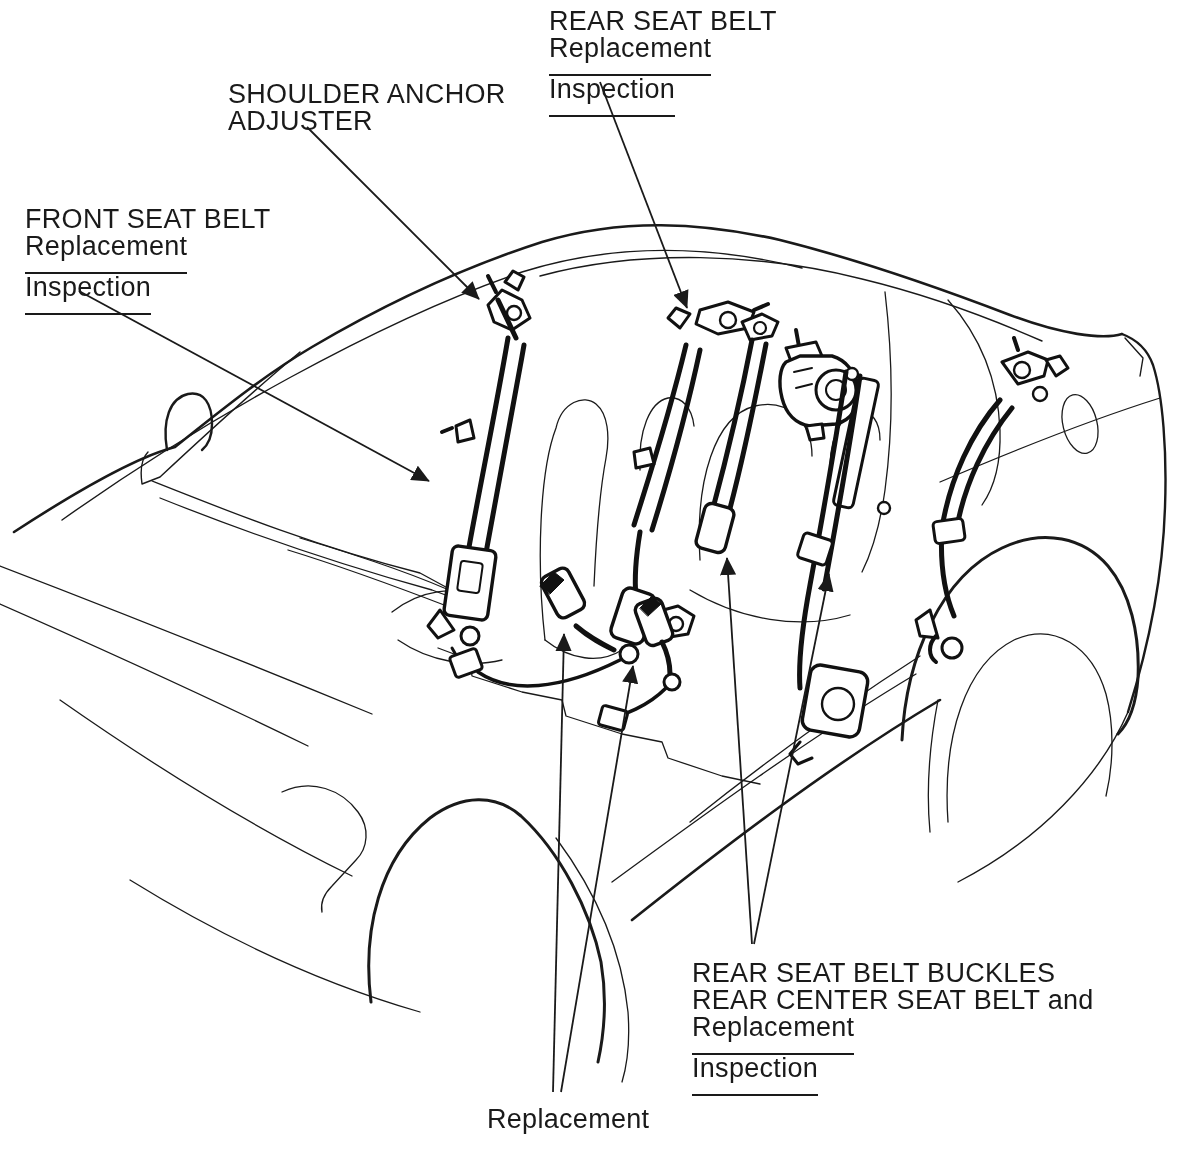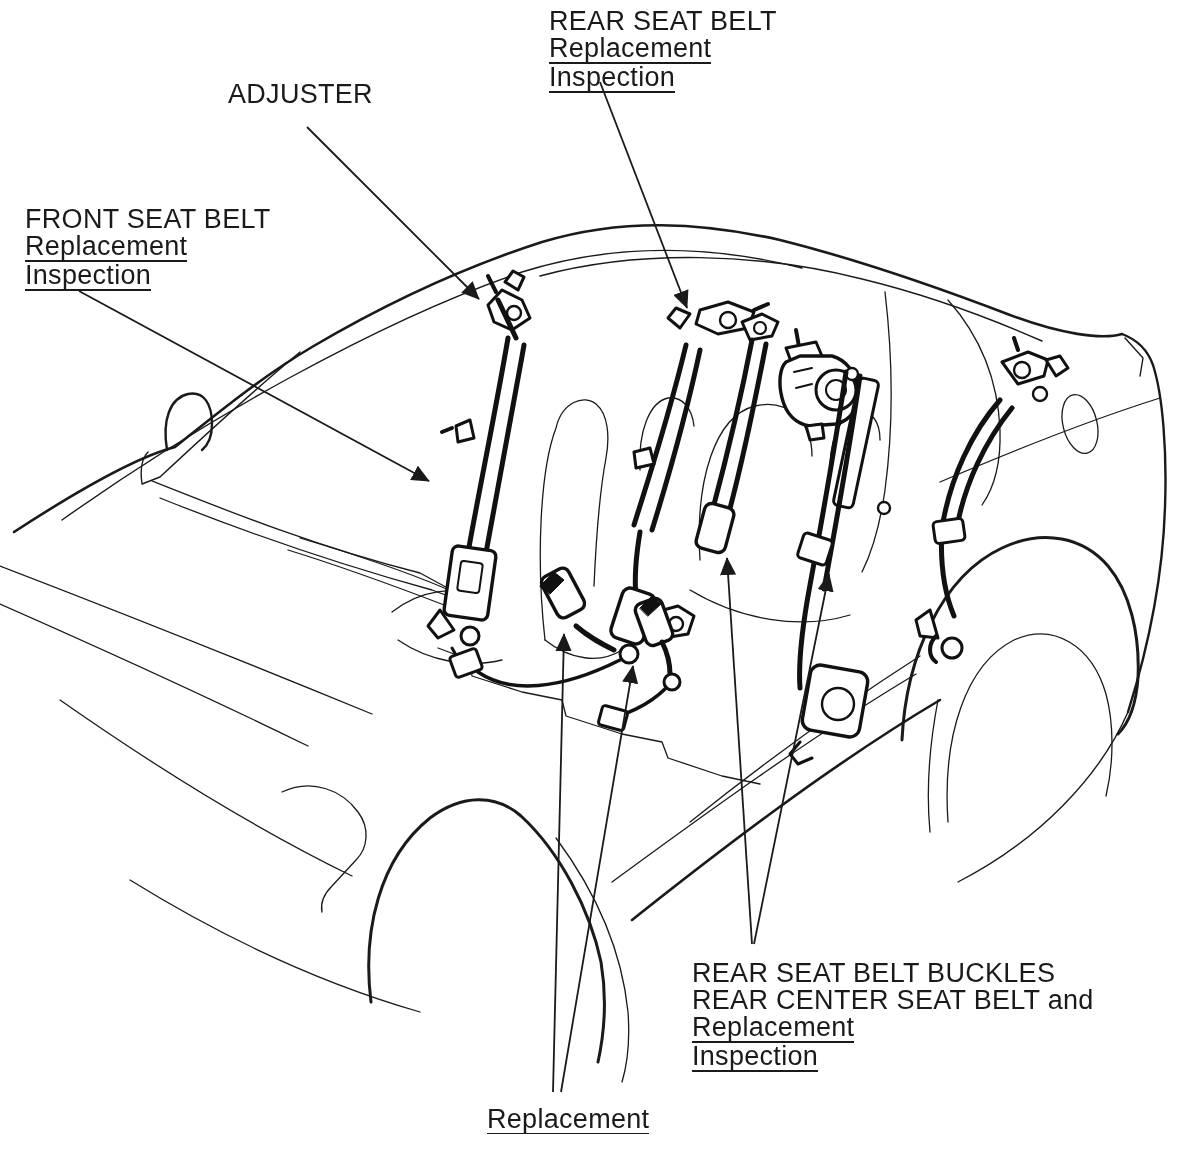--- a/index.html
+++ b/index.html
@@ -7,21 +7,21 @@
     position:relative;width:1182px;height:1134px;background:#fff;overflow:hidden;
     font-family:"Liberation Sans", sans-serif;color:#1a1a1a;
   }
   .stage svg{position:absolute;left:0;top:0;}
   .label{
     position:absolute;font-size:27px;line-height:27px;letter-spacing:.3px;
     white-space:nowrap;color:#1a1a1a;
   }
   .label .t{}
   .label .link{
-    display:inline-block;border-bottom:2px solid #1a1a1a;padding-bottom:0px;
+    display:inline-block;border-bottom:2px solid #1a1a1a;padding-bottom:12px;
     cursor:pointer;
   }
 </style>
 </head>
 <body>
 
 <div class="stage">
 
 <svg width="1182" height="1166" viewBox="0 0 1182 1166">
   <defs>
@@ -188,20 +188,21 @@
   </g>
 </svg>
 
   <div class="label" style="left:549px;top:8px">
     <div class="t">REAR SEAT BELT</div>
     <div><span class="link">Replacement</span></div>
     <div><span class="link">Inspection</span></div>
   </div>
 
   <div class="label" style="left:228px;top:81px">
+    <div class="t">SHOULDER ANCHOR</div>
     <div class="t">ADJUSTER</div>
   </div>
 
   <div class="label" style="left:25px;top:206px">
     <div class="t">FRONT SEAT BELT</div>
     <div><span class="link">Replacement</span></div>
     <div><span class="link">Inspection</span></div>
   </div>
 
   <div class="label" style="left:692px;top:960px">

